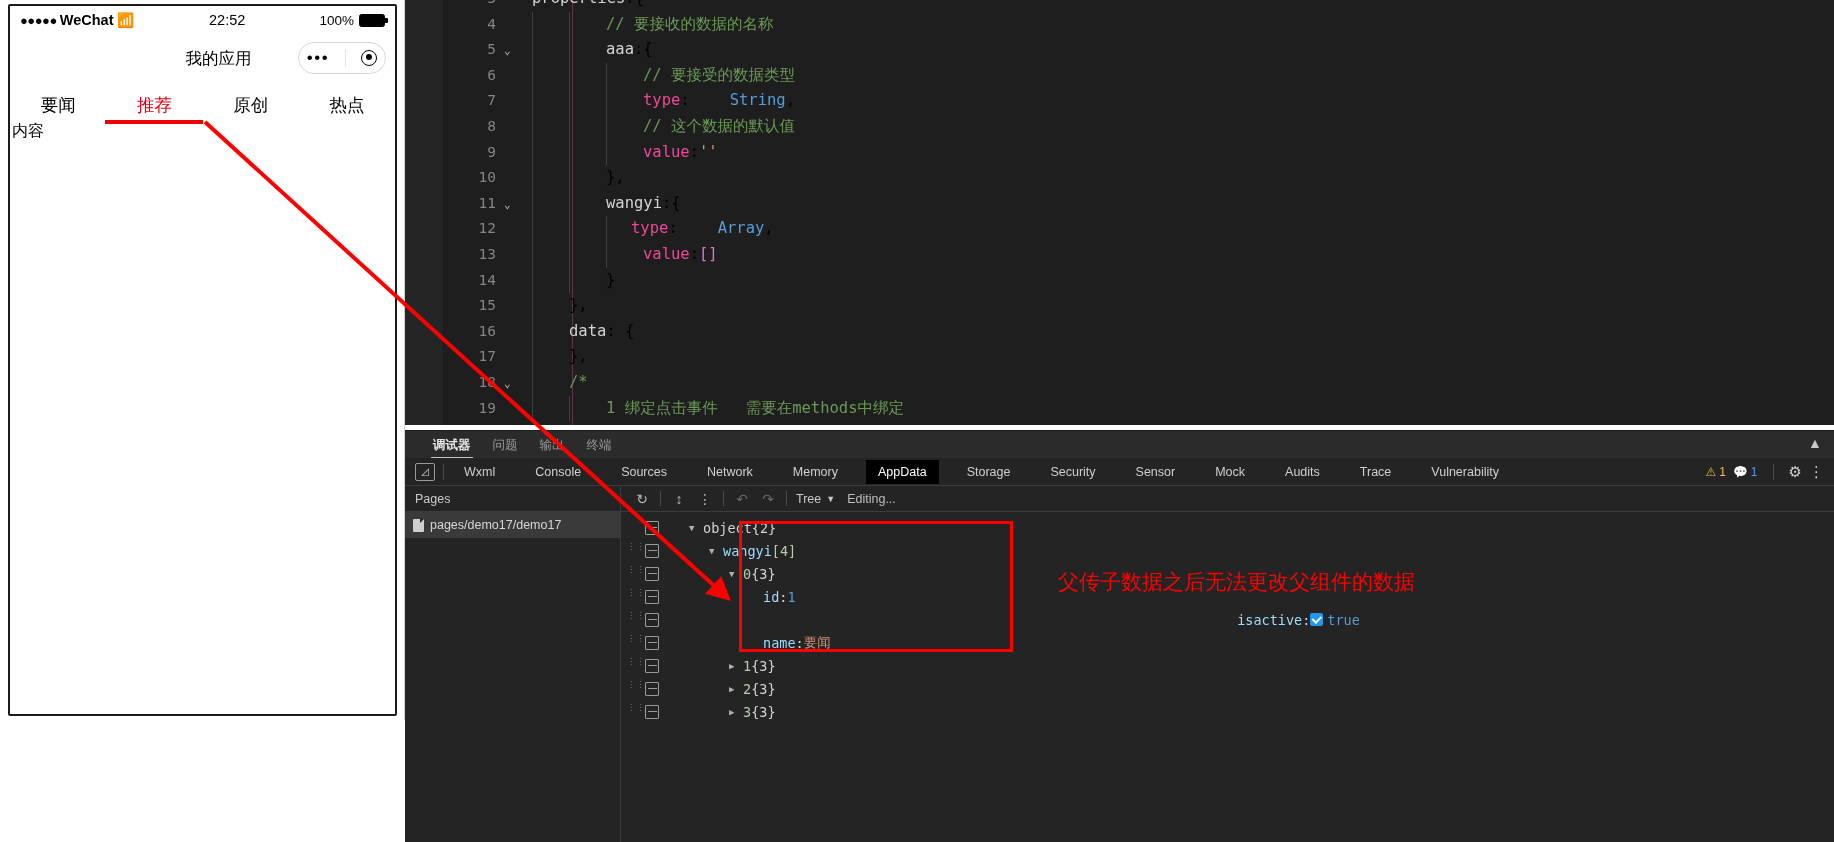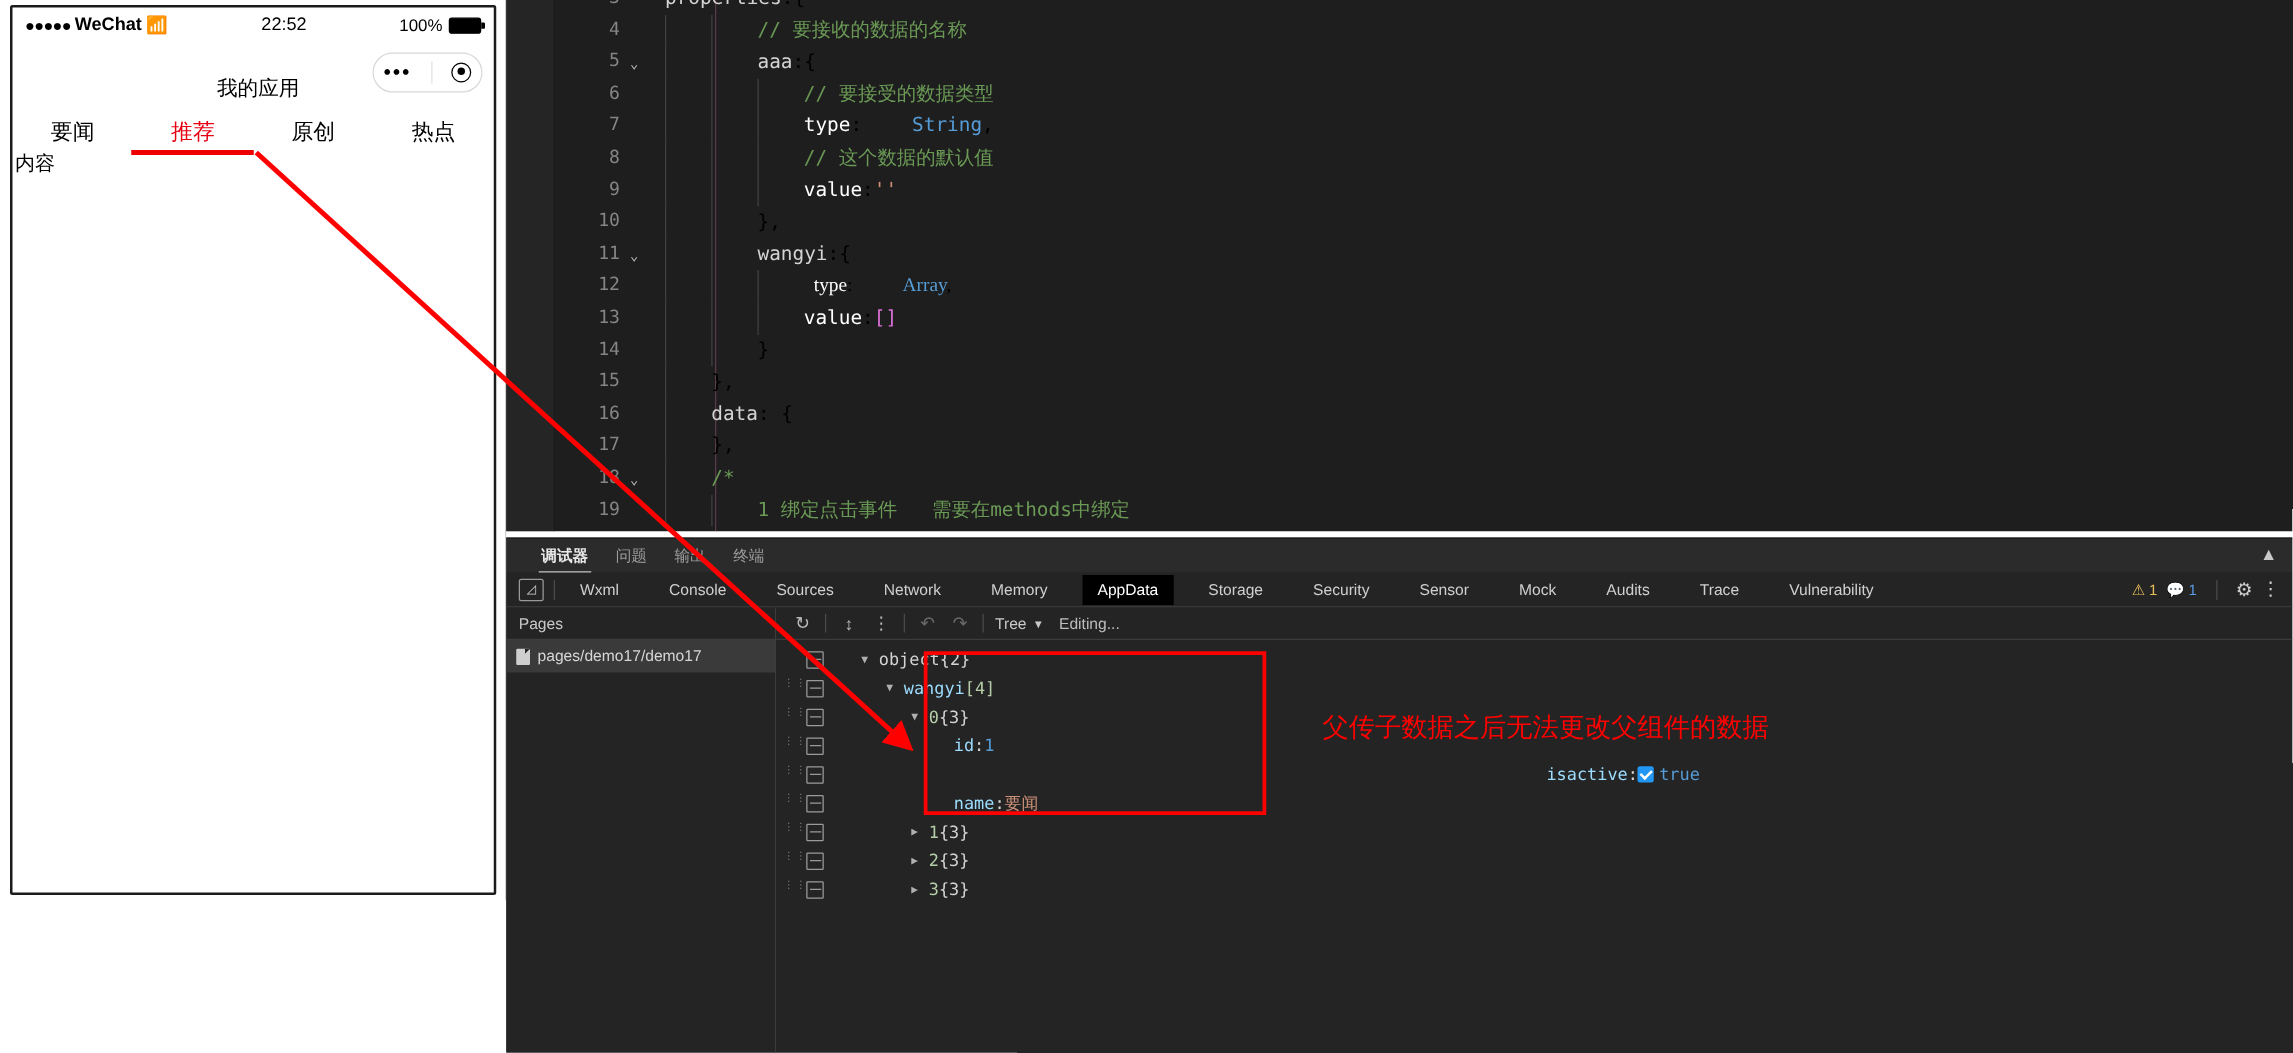--- a/index.html
+++ b/index.html
@@ -34,22 +34,22 @@
   .battery {
     width: 26px; height: 13px; border: 1.6px solid #000; border-radius: 2.5px;
     position: relative; background: #000;
   }
   .battery::after {
     content: ""; position: absolute; right: -4px; top: 3.2px;
     width: 2.6px; height: 5px; background: #000; border-radius: 0 1px 1px 0;
   }
 
   .nav-bar {
-    position: absolute; left: 4px; top: 30px; width: 100%; height: 46px;
-    display: flex; align-items: flex-end; justify-content: center;
+    position: absolute; left: 16px; top: 30px; width: 100%; height: 46px;
+    display: flex; align-items: center; justify-content: center;
   }
   .nav-title { font-size: 16.5px; color: #000; }
   .capsule {
     position: absolute; right: 9px; top: 36px;
     width: 88px; height: 32px; border: 1px solid #d8d8d8; border-radius: 16px;
     display: flex; align-items: center; justify-content: space-around;
     background: #fff;
   }
   .capsule .more { font-size: 17px; letter-spacing: 1.5px; line-height: 0.6; color:#000; }
   .capsule .sep { width: 1px; height: 18px; background: #e2e2e2; }
@@ -103,21 +103,21 @@
     top: 1px;
   }
   .ctext { position: absolute; left: 88px; }
   .indent-guide {
     position: absolute; top: 0; width: 1px; height: 25.6px; background: #404040;
   }
   .ruler { position: absolute; top: 0; bottom: 0; width: 1px; background: #5a3a4a; left: 128px; }
 
   .cm { color: #6a9955; }
   .ck { color: #569cd6; margin-left: 40px; }
-  .cv { color: #ffffff; }
+  .cv { color: #ec4899; }
   .cb2 { color: #da70d6; }
   .cs { color: #ce9178; }
   .cp { color: #d4d4d4; }
 
   
   #devtools {
     position: absolute; left: 405px; top: 430px; width: 1429px; height: 417px;
     background: #242424; overflow: hidden;
   }
   .dt-topbar {
@@ -318,21 +318,21 @@
       <div class="ruler"></div>
     <div class="code-line"><span class="ln">3</span><span class="ctext" style="left: 88px;"><span class="cp">properties</span>:{</span></div>
         <div class="code-line"><span class="ln">4</span><span class="indent-guide" style="left: 88px;"></span><span class="indent-guide" style="left: 125px;"></span><span class="ctext" style="left: 162px;"><span class="cm">// 要接收的数据的名称</span></span></div>
         <div class="code-line"><span class="ln">5</span><span class="fold">⌄</span><span class="indent-guide" style="left: 88px;"></span><span class="indent-guide" style="left: 125px;"></span><span class="ctext" style="left: 162px;"><span class="cp">aaa</span>:{</span></div>
         <div class="code-line"><span class="ln">6</span><span class="indent-guide" style="left: 88px;"></span><span class="indent-guide" style="left: 125px;"></span><span class="indent-guide" style="left: 162px;"></span><span class="ctext" style="left: 199px;"><span class="cm">// 要接受的数据类型</span></span></div>
         <div class="code-line"><span class="ln">7</span><span class="indent-guide" style="left: 88px;"></span><span class="indent-guide" style="left: 125px;"></span><span class="indent-guide" style="left: 162px;"></span><span class="ctext" style="left: 199px;"><span class="cv">type</span>:<span class="ck">String</span>,</span></div>
         <div class="code-line"><span class="ln">8</span><span class="indent-guide" style="left: 88px;"></span><span class="indent-guide" style="left: 125px;"></span><span class="indent-guide" style="left: 162px;"></span><span class="ctext" style="left: 199px;"><span class="cm">// 这个数据的默认值</span></span></div>
         <div class="code-line"><span class="ln">9</span><span class="indent-guide" style="left: 88px;"></span><span class="indent-guide" style="left: 125px;"></span><span class="indent-guide" style="left: 162px;"></span><span class="ctext" style="left: 199px;"><span class="cv">value</span>:<span class="cs">''</span></span></div>
         <div class="code-line"><span class="ln">10</span><span class="indent-guide" style="left: 88px;"></span><span class="indent-guide" style="left: 125px;"></span><span class="ctext" style="left: 162px;">},</span></div>
         <div class="code-line"><span class="ln">11</span><span class="fold">⌄</span><span class="indent-guide" style="left: 88px;"></span><span class="indent-guide" style="left: 125px;"></span><span class="ctext" style="left: 162px;"><span class="cp">wangyi</span>:{</span></div>
-        <div class="code-line"><span class="ln">12</span><span class="indent-guide" style="left: 88px;"></span><span class="indent-guide" style="left: 125px;"></span><span class="indent-guide" style="left: 162px;"></span><span class="ctext" style="left: 207px; font-family: Liberation Serif, serif;"><span class="cv">type</span>:<span class="ck">Array</span>,</span></div>
+        <div class="code-line"><span class="ln">12</span><span class="indent-guide" style="left: 88px;"></span><span class="indent-guide" style="left: 125px;"></span><span class="indent-guide" style="left: 162px;"></span><span class="ctext" style="left: 187px;"><span class="cv">type</span>:<span class="ck">Array</span>,</span></div>
         <div class="code-line"><span class="ln">13</span><span class="indent-guide" style="left: 88px;"></span><span class="indent-guide" style="left: 125px;"></span><span class="indent-guide" style="left: 162px;"></span><span class="ctext" style="left: 199px;"><span class="cv">value</span>:<span class="cb2">[]</span></span></div>
         <div class="code-line"><span class="ln">14</span><span class="indent-guide" style="left: 88px;"></span><span class="indent-guide" style="left: 125px;"></span><span class="ctext" style="left: 162px;">}</span></div>
         <div class="code-line"><span class="ln">15</span><span class="indent-guide" style="left: 88px;"></span><span class="ctext" style="left: 125px;">},</span></div>
         <div class="code-line"><span class="ln">16</span><span class="indent-guide" style="left: 88px;"></span><span class="ctext" style="left: 125px;"><span class="cp">data</span>: {</span></div>
         <div class="code-line"><span class="ln">17</span><span class="indent-guide" style="left: 88px;"></span><span class="ctext" style="left: 125px;">},</span></div>
         <div class="code-line"><span class="ln">18</span><span class="fold">⌄</span><span class="indent-guide" style="left: 88px;"></span><span class="ctext" style="left: 125px;"><span class="cm">/*</span></span></div>
         <div class="code-line"><span class="ln">19</span><span class="indent-guide" style="left: 88px;"></span><span class="indent-guide" style="left: 125px;"></span><span class="ctext" style="left: 162px;"><span class="cm">1 绑定点击事件   需要在methods中绑定</span></span></div>
       </div>
   </div>
 

